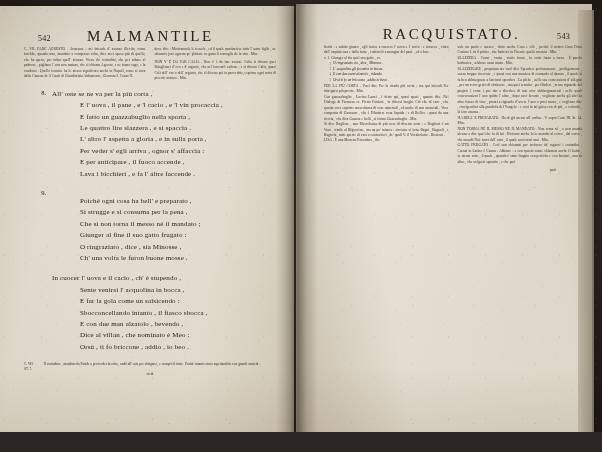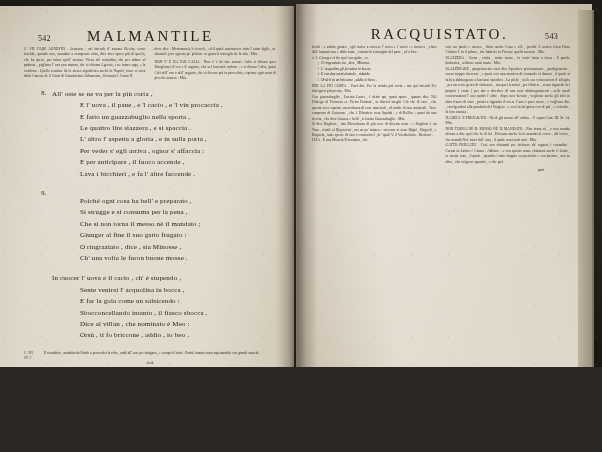--- a/index.html
+++ b/index.html
@@ -1,21 +1,21 @@
 <!DOCTYPE html>
 <html><head>
 <meta charset="utf-8">
 <style>
   html,body{margin:0;padding:0;}
   body{
     width:602px;height:452px;overflow:hidden;
     background:#2b2723;
     font-family:"Liberation Serif", serif;
   }
-  #scan{position:relative;width:602px;height:367px;overflow:hidden;}
+  #scan{position:relative;width:602px;height:432px;overflow:hidden;}
 
   
   .surround{position:absolute;inset:0;background:#3a342c;}
   .surround::after{content:"";position:absolute;inset:0;
     background:radial-gradient(ellipse at 50% 45%, rgba(255,255,255,.05) 0%, rgba(0,0,0,.55) 100%);}
 
   
   .leaf{position:absolute;background:#d9d2c4;}
   .leaf::after{content:"";position:absolute;inset:0;pointer-events:none;
     background:
@@ -35,21 +35,21 @@
       rgba(40,30,18,.52) 52%, rgba(60,48,32,.22) 72%, rgba(60,48,32,0) 100%);
     pointer-events:none;}
 
   
   .foredge{position:absolute;left:578px;top:10px;width:16px;height:430px;
     background:linear-gradient(90deg,#b8ae99,#8c816c);opacity:.85;}
 
   
   .page{position:absolute;color:#2a2218;}
   .page-left{left:24px;top:28px;width:252px;height:388px;}
-  .page-right{left:312px;top:26px;width:258px;height:392px;}
+  .page-right{left:324px;top:26px;width:258px;height:392px;}
 
   
   .runhead{display:flex;align-items:baseline;height:14px;margin-bottom:5px;}
   .folio{font-size:8px;letter-spacing:.3px;}
   .title{flex:1;text-align:center;font-size:15px;letter-spacing:2.6px;}
   .rh-left .folio{margin-left:14px;}
   .rh-left .title{margin-right:26px;}
   .rh-right .folio{order:2;margin-right:12px;}
   .rh-right .title{order:1;margin-left:22px;}
 
@@ -202,20 +202,24 @@
         <div class="srow">
             <div class="snum"></div>
             <div class="sline">E far la gola come un salsicendo :</div>
           </div>
         <div class="srow">
             <div class="snum"></div>
             <div class="sline">Sbocconcellando intanto , il fiasco sbocca ,</div>
           </div>
         <div class="srow">
             <div class="snum"></div>
+            <div class="sline">E con due man alzatolo , bevendo ,</div>
+          </div>
+        <div class="srow">
+            <div class="snum"></div>
             <div class="sline">Dice al villan , che nominato è Meo :</div>
           </div>
         <div class="srow">
             <div class="snum"></div>
             <div class="sline">Orsù , ti fo briccone , addio , io beo .</div>
           </div>
       </div>
 
     </div>
 

